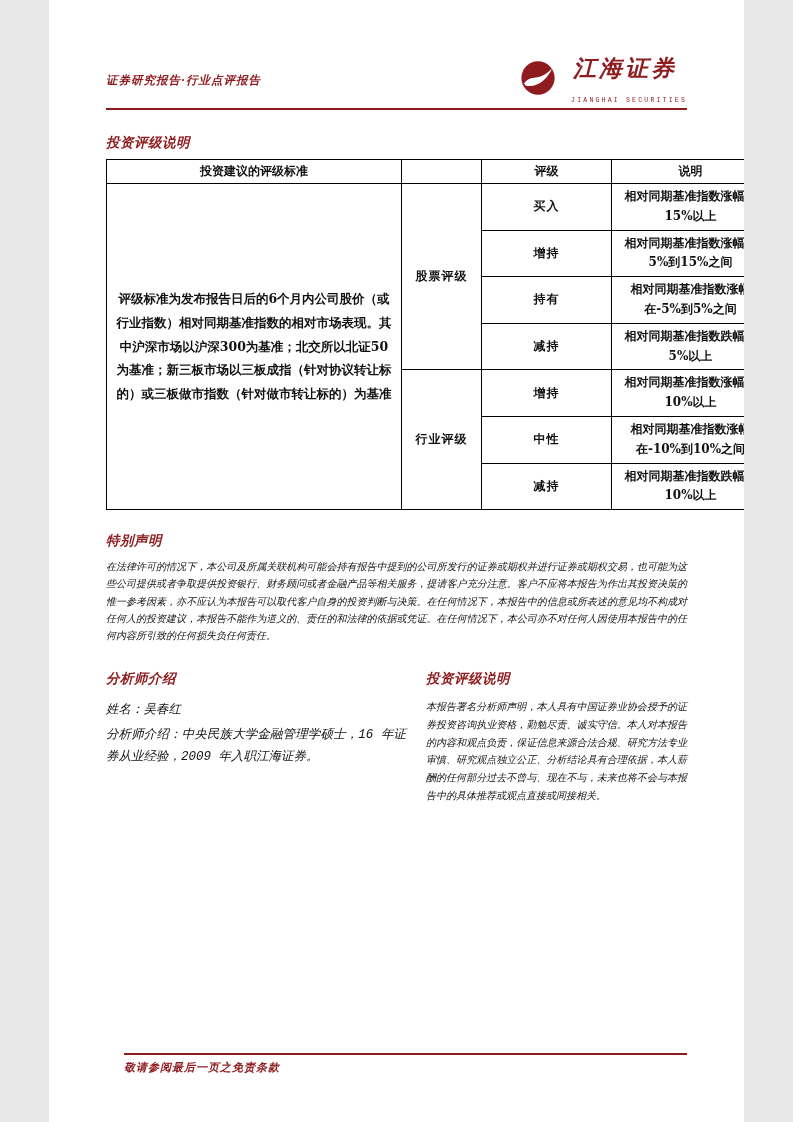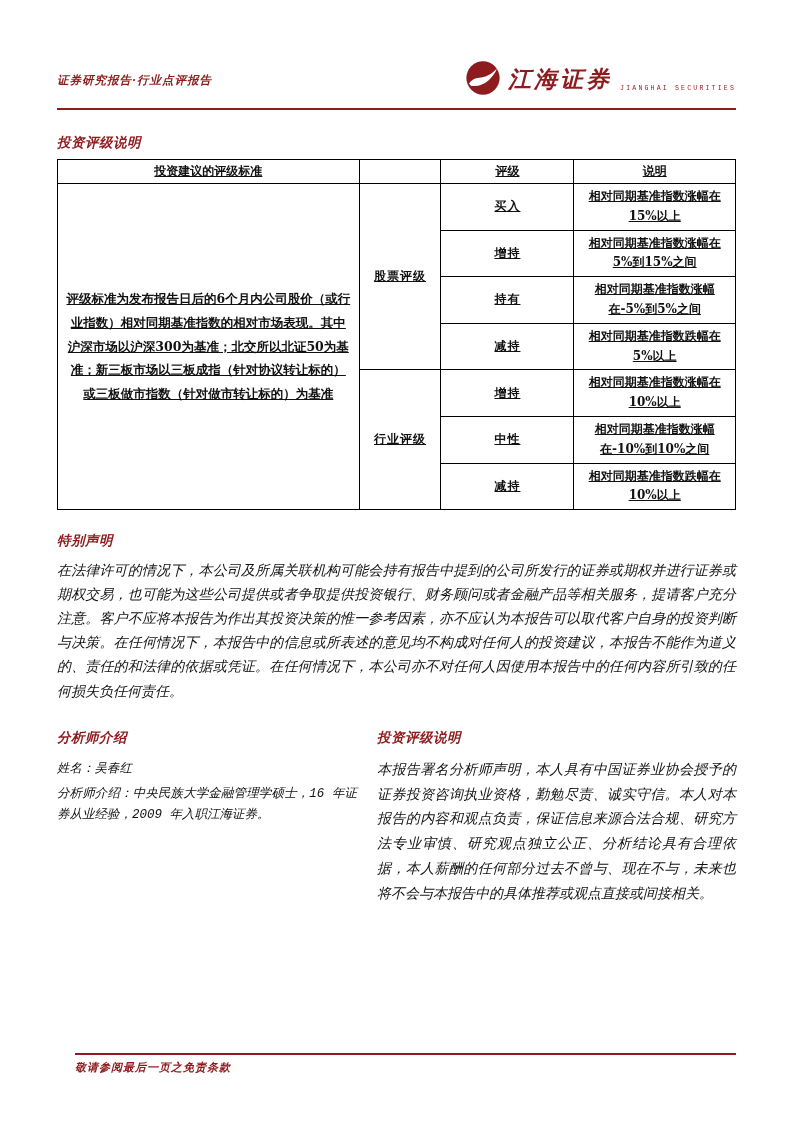--- a/index.html
+++ b/index.html
@@ -8,80 +8,80 @@
     --border:#000000;
   }
   *{margin:0;padding:0;box-sizing:border-box;}
   html,body{background:#e8e8e8;}
   body{
     font-family:"DejaVu Serif","Liberation Serif",serif;
     -webkit-font-smoothing:antialiased;
   }
   .page{
     position:relative;
-    width:793px;height:1122px;
+    width:695px;height:1122px;
     margin:0 auto;
     background:#ffffff;
     padding:57px 57px 0 57px;
     overflow:hidden;
     color:#111;
   }
   
   .hdr{
     display:flex;justify-content:space-between;align-items:center;
     height:46px;
   }
   .breadcrumb{
     color:var(--accent);
     font-size:11.5px;font-weight:bold;font-style:italic;
     letter-spacing:1px;
   }
   .brand{display:flex;align-items:center;gap:7px;}
-  .brand-txt{display:flex;align-items:flex-start;line-height:1;}
+  .brand-txt{display:flex;flex-direction:column;align-items:center;line-height:1;}
   .brand-name{
     color:var(--accent);font-size:23px;font-weight:bold;
     letter-spacing:3px;font-style:italic;
   }
   .brand-sub{
     color:var(--accent);font-size:6.5px;letter-spacing:2.2px;margin-top:19px;
     font-family:Liberation Mono, monospace;
     padding-left:8px;
   }
   .hdr-rule{border:none;border-top:2.5px solid var(--accent);margin-top:5px;}
   
   .sec-title{
     color:var(--accent);font-size:13.5px;font-weight:bold;font-style:italic;
     letter-spacing:.5px;
   }
   .rating-title{margin-top:24px;}
   
   table.rating{
     width:100%;border-collapse:collapse;margin-top:7px;
-    font-size:12px;table-layout:fixed;text-decoration:underline;
+    font-size:12px;table-layout:fixed;
   }
   table.rating td{
     border:1px solid var(--border);
     vertical-align:middle;text-align:center;
     padding:3px 8px;
   }
   col.c1{width:295px;} col.c2{width:80px;} col.c3{width:130px;} col.c4{width:158px;}
   tr.head-row td{height:24px;font-weight:bold;}
   tr.data-row{height:42px;}
   td.standard-cell{
     font-weight:bold;line-height:1.9;font-size:12.5px;
     padding:10px 16px;text-align:center;
   }
   td.group-cell{font-weight:bold;letter-spacing:1px;}
   td.rating-cell{font-weight:bold;letter-spacing:1px;}
   td.desc-cell{font-weight:bold;line-height:1.65;padding:3px 13px;}
   
   .special-title{margin-top:22px;}
   .para{
     margin-top:8px;
-    font-size:14px;font-style:italic;font-weight:500;
+    font-size:10px;font-style:italic;font-weight:500;
     line-height:1.72;text-align:justify;
   }
   .two-col{display:flex;margin-top:26px;gap:20px;}
   .col-left{width:300px;flex:0 0 300px;}
   .col-right{flex:1;}
   .intro-line{font-size:12.5px;font-style:italic;margin-top:12px;line-height:1.7;font-family:Liberation Mono, monospace;}
   .intro-bio{margin-top:4px;text-align:justify;}
   .col-right .para{margin-top:10px;line-height:1.78;}
   
   .ftr{

